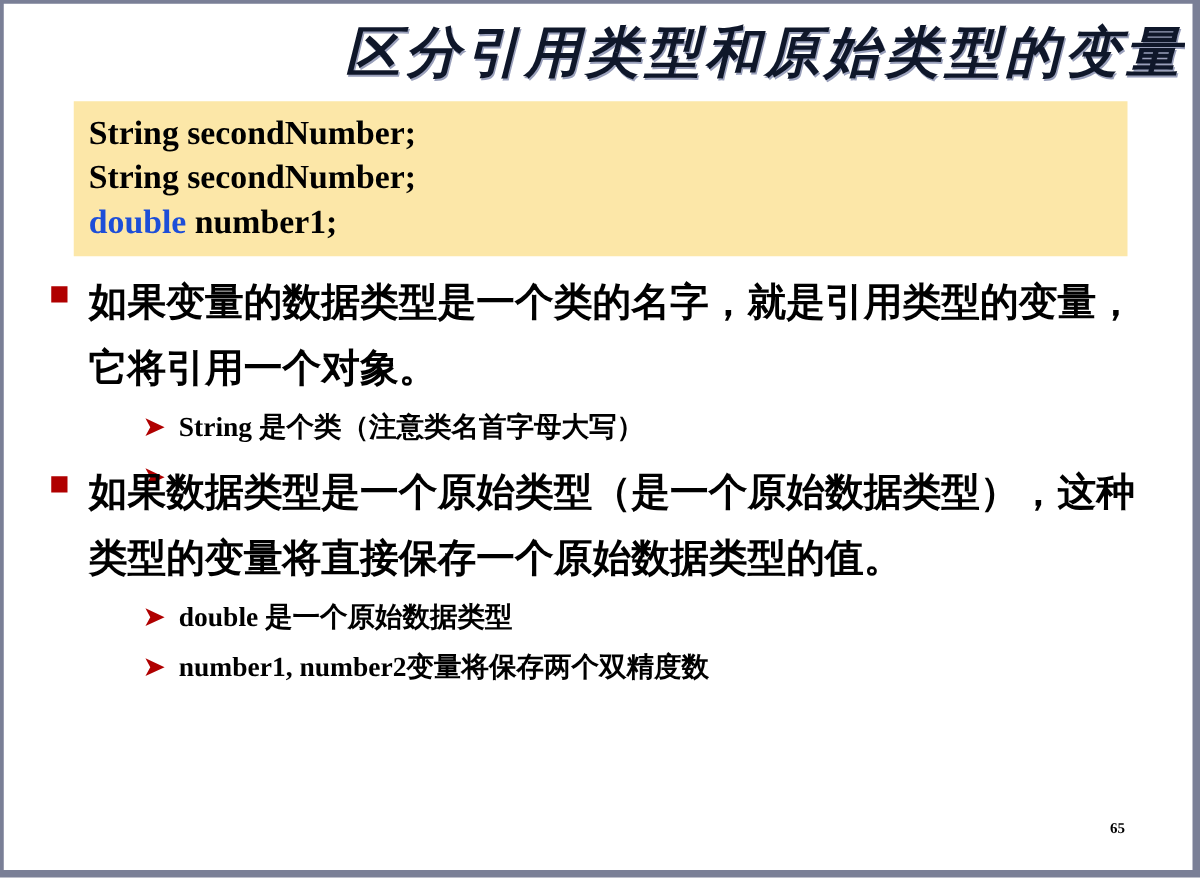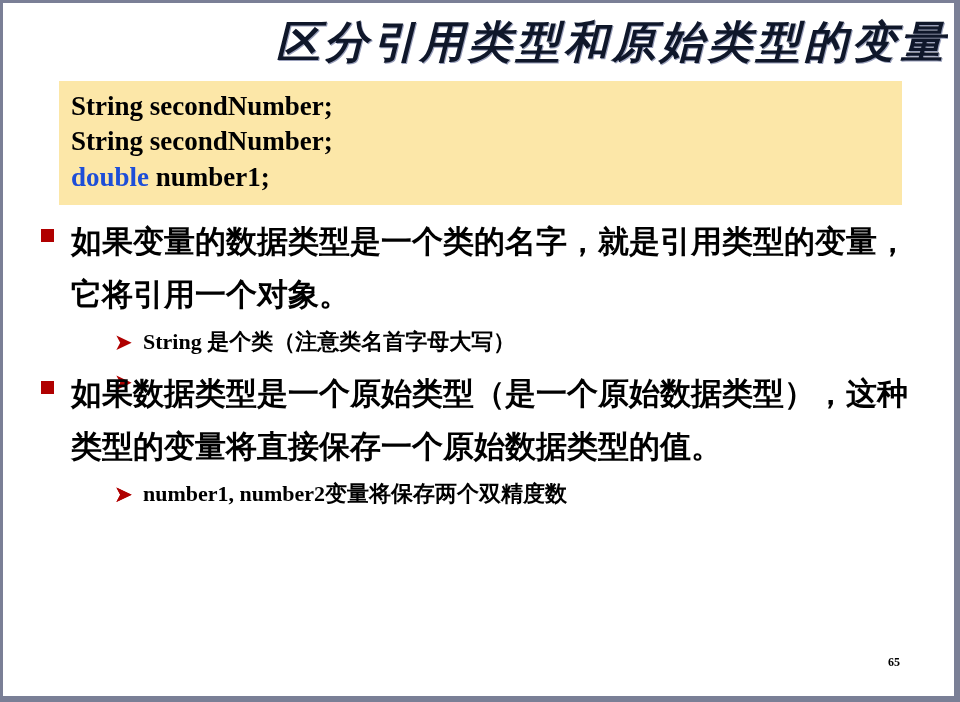--- a/index.html
+++ b/index.html
@@ -144,20 +144,21 @@
         <span class="arrow">➤</span>
       </div>
 
       <div class="lvl1">
         <span class="sq"></span>
         <span>如果数据类型是一个原始类型（是一个原始数据类型），这种类型的变量将直接保存一个原始数据类型的值。</span>
       </div>
 
       <div class="lvl2">
         <span class="arrow">➤</span>
+        <span>double 是一个原始数据类型</span>
       </div>
 
       <div class="lvl2">
         <span class="arrow">➤</span>
         <span>number1, number2变量将保存两个双精度数</span>
       </div>
 
     </div>
 
     <div class="page-number">65</div>

